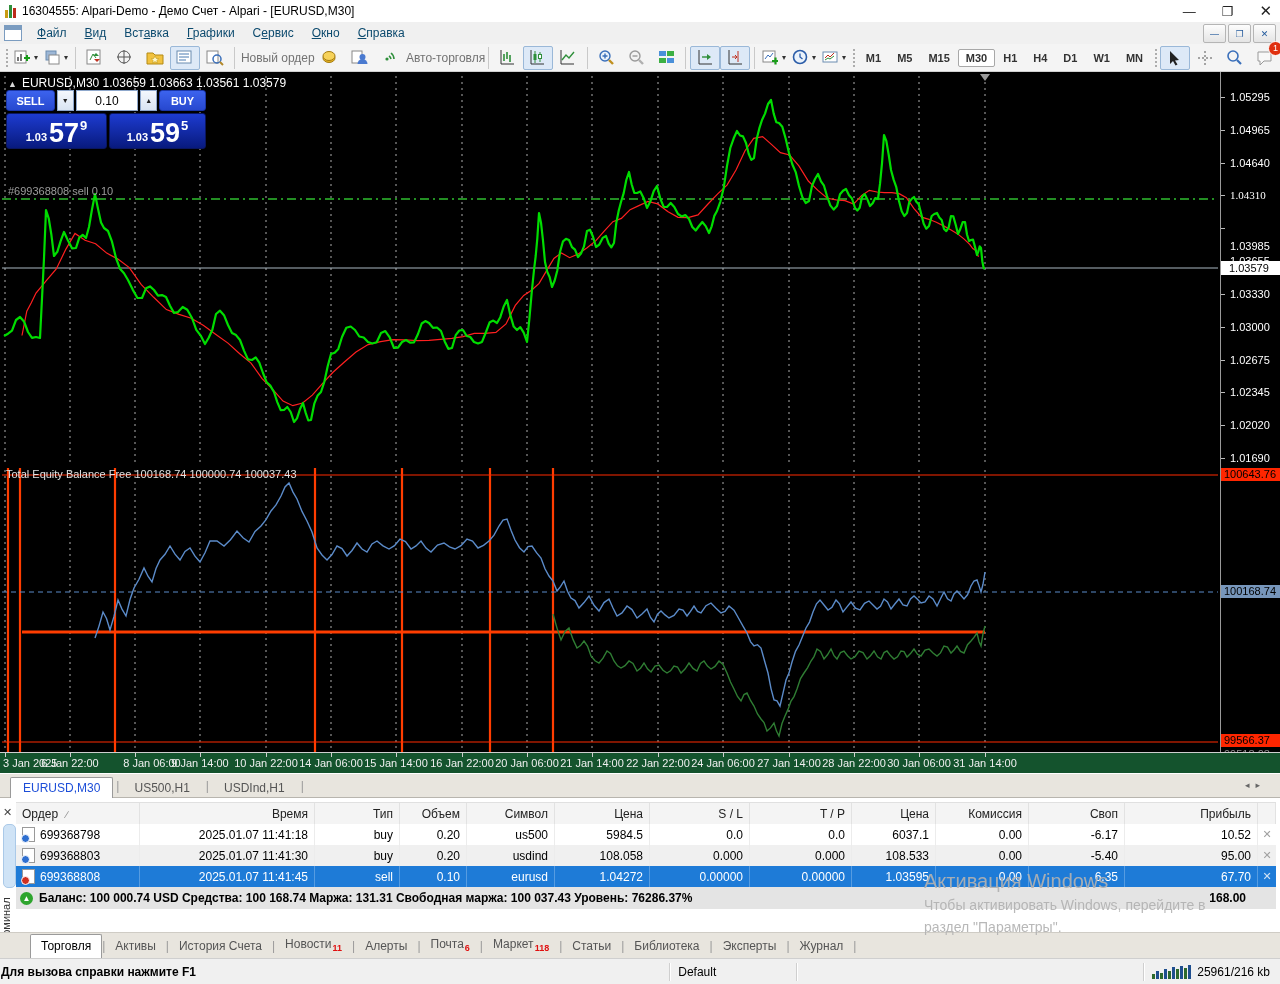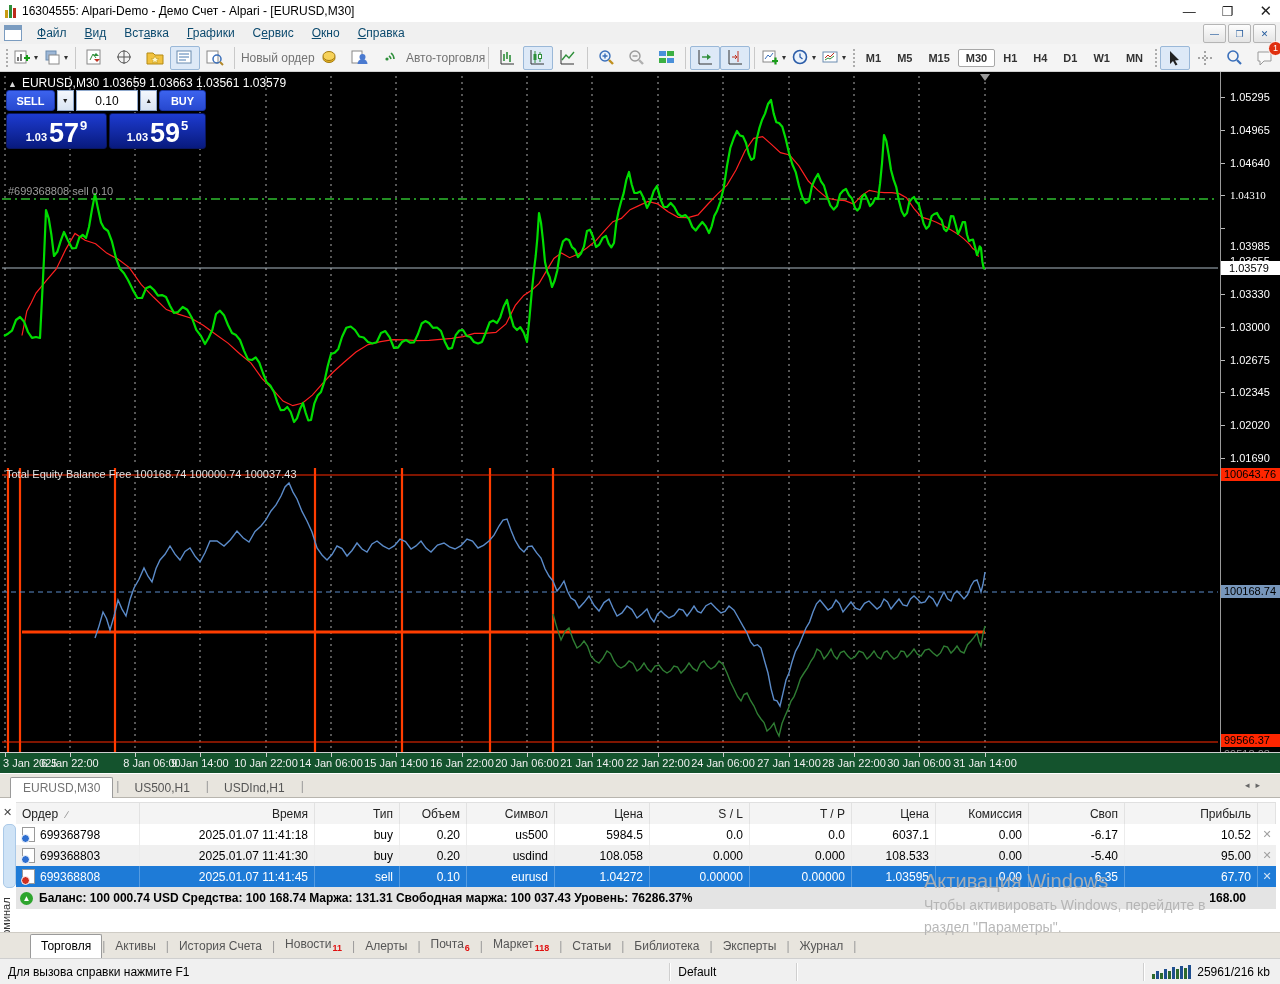--- a/index.html
+++ b/index.html
@@ -58,21 +58,21 @@
   .pb-small{font-size:11px;font-weight:bold;margin:0 2px 4px 0;}
   .pb-big{font-size:27px;font-weight:bold;line-height:27px;}
   .pb-sup{font-size:13px;font-weight:bold;margin:0 0 14px 1px;}
   
   #datestrip{left:0;top:752px;width:1280px;height:20px;background:#14532d;border-top:1px solid #cfcfcf;}
   .datelab{position:absolute;top:4px;font-size:11px;color:#efefef;white-space:nowrap;}
   .datetick{position:absolute;top:0;width:1px;height:4px;background:#cfcfcf;}
   
   #charttabs{left:0;top:774px;width:1280px;height:24px;background:#e8e5de;border-bottom:1px solid #b8b5ae;display:flex;align-items:flex-end;padding-left:10px;box-sizing:border-box;}
   .ctab{padding:3px 12px;font-size:12px;color:#555;border:1px solid transparent;border-bottom:none;margin-right:1px;position:relative;top:1px;}
-  .ctab.active{background:#fff;color:#737373;border-color:#9a9a9a;border-radius:2px 2px 0 0;}
+  .ctab.active{background:#fff;color:#1d4ed8;border-color:#9a9a9a;border-radius:2px 2px 0 0;}
   .ctabsep{color:#999;margin:0 2px 4px 2px;}
   #ctabarrows{position:absolute;right:14px;top:6px;font-size:9px;color:#666;letter-spacing:6px;}
   
   #terminal{left:0;top:798px;width:1280px;height:160px;background:#fff;}
   #railx{left:3px;top:8px;font-size:11px;color:#444;}
   #railsb{left:3px;top:26px;width:11px;height:62px;background:#cfe3f6;border:1px solid #aac9e8;border-radius:5px;}
   #raillabel{left:0px;top:92px;height:66px;width:15px;font-size:11px;color:#333;writing-mode:vertical-rl;transform:rotate(180deg);text-align:center;}
   #thead{left:16px;top:4px;height:22px;display:flex;background:#f4f4f4;border:1px solid #e0e0e0;border-width:1px 0;}
   .hcell{font-size:12px;color:#222;display:flex;align-items:center;box-sizing:border-box;padding:0 6px;border-right:1px solid #e2e2e2;justify-content:flex-end;}
   .hcell.first{justify-content:flex-start;}
@@ -91,21 +91,21 @@
   #balrow{left:16px;top:89px;width:1260px;height:22px;background:#e4e4e4;display:flex;align-items:center;font-weight:bold;font-size:12px;}
   #balico{width:13px;height:13px;border-radius:50%;background:#2ea52e;color:#fff;font-size:8px;display:flex;align-items:center;justify-content:center;margin:0 6px 0 4px;}
   #baltotal{position:absolute;right:30px;font-weight:bold;}
   #termtabs{left:0;top:134px;width:1280px;height:26px;background:#e8e5de;border-top:1px solid #cfccc5;display:flex;align-items:flex-end;padding-left:30px;box-sizing:border-box;}
   .ttab{padding:4px 10px 5px 10px;font-size:12px;color:#555;position:relative;}
   .ttab.active{background:#fff;color:#000;border:1px solid #9a9a9a;border-bottom:none;border-radius:2px 2px 0 0;}
   .ttabsep{color:#999;margin-bottom:5px;}
   .tbadge{color:#e01010;font-size:9px;vertical-align:sub;margin-left:1px;font-weight:bold;}
   
   #statusbar{left:0;top:958px;width:1280px;height:26px;background:#f0f0f0;border-top:1px solid #cfcfcf;display:flex;align-items:center;}
-  #statusbar .help{margin-left:8px;font-size:12px;}
+  #statusbar .help{margin-left:1px;font-size:12px;font-weight:bold;}
   .ssep{width:1px;height:18px;background:#cfcfcf;box-shadow:1px 0 0 #fff;margin:0 8px;}
   #traffic{display:flex;align-items:flex-end;gap:1px;height:14px;margin-right:6px;}
   #traffic i{display:block;width:3px;}
   #trafficlbl{font-size:12px;margin-right:10px;}
   #profilelbl{font-size:12px;}
   
   #watermark{left:924px;top:868px;width:345px;color:#b2b2b2;opacity:.92;z-index:60;pointer-events:none;}
   #watermark .w1{font-size:20px;line-height:26px;}
   #watermark .w2{font-size:14px;line-height:22px;}
   svg{display:block;}

